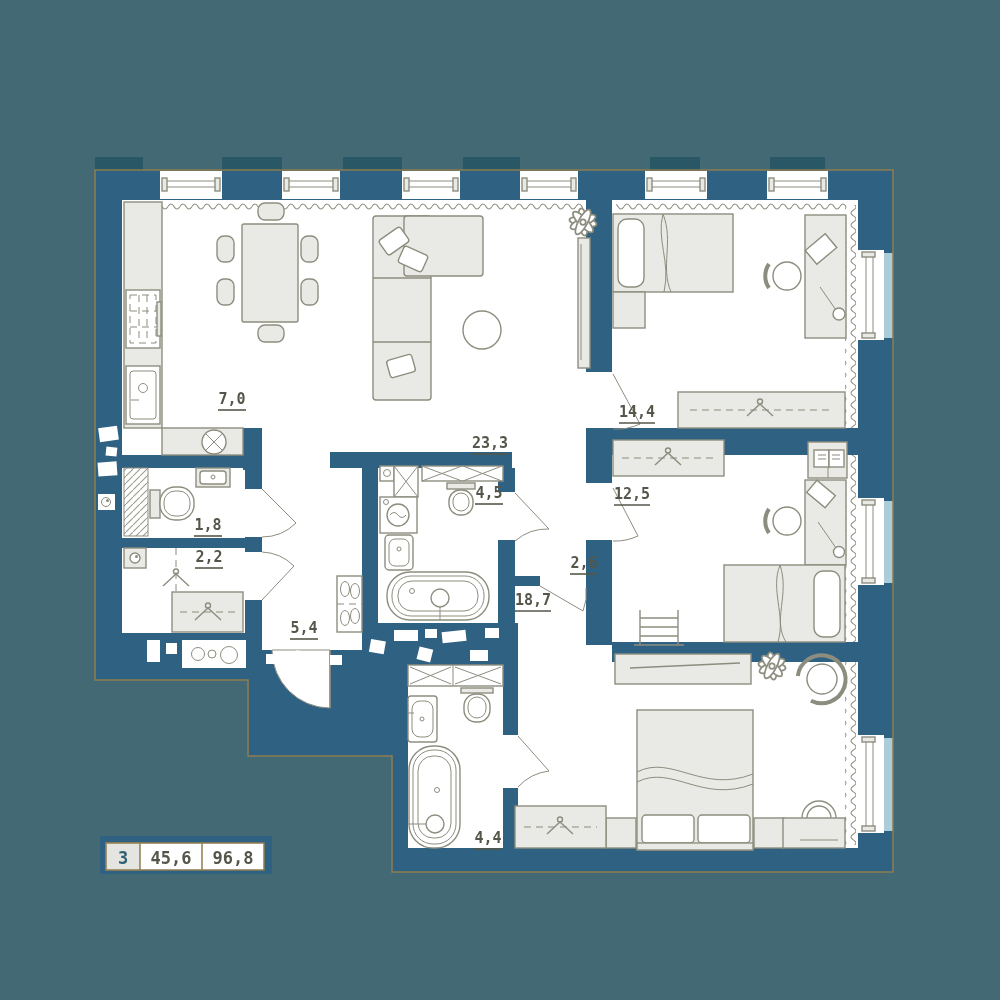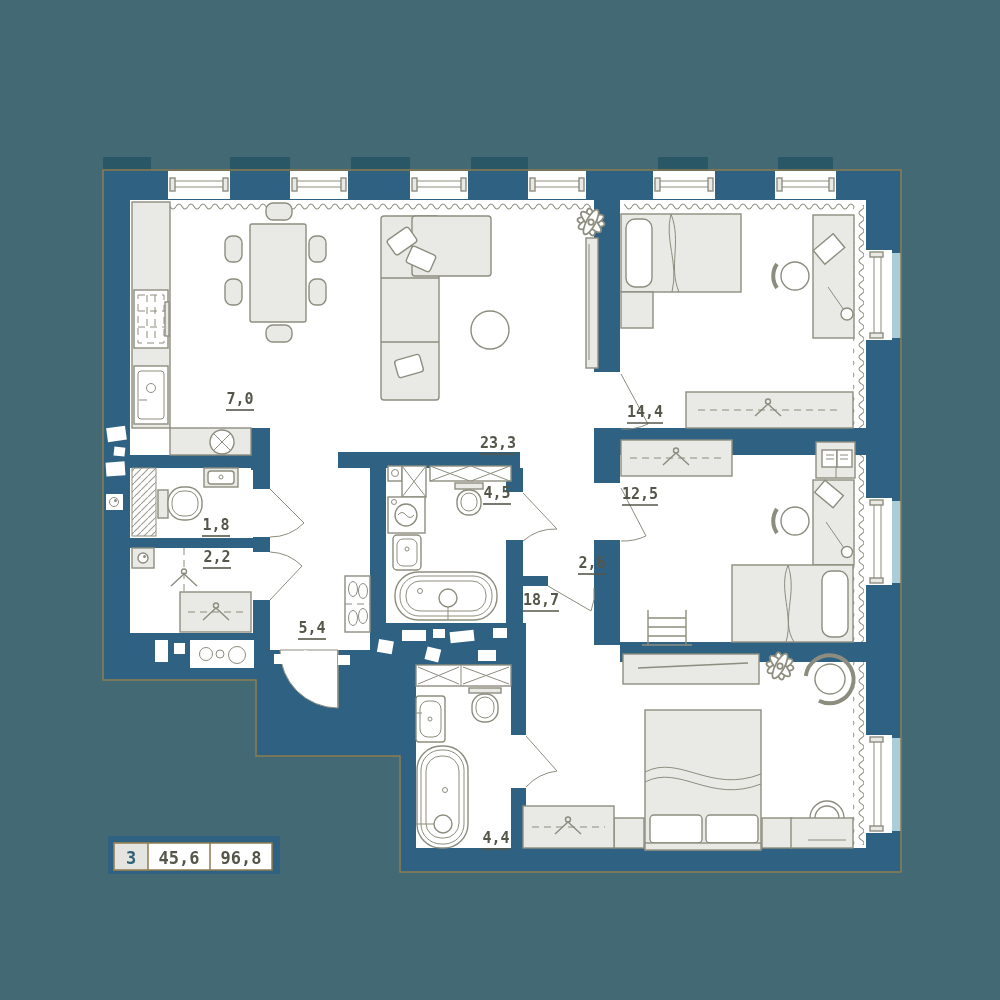--- a/index.html
+++ b/index.html
@@ -1,16 +1,16 @@
 <!DOCTYPE html>
 <html style="--background: #426974; --wall: #2f6282; --wall_dark: #2a5766; --floor: #ffffff; --furniture: #e9e9e6; --furniture_stroke: #8d8d7f; --outline: #8f7d50; --label: #55564a; --sill: #abcdd8; --legend_cell: #e4e4e1; --legend_number: #2f5f73;"><head>
 <meta charset="utf-8">
 <style>
   html,body{margin:0;padding:0;background:#426974;}
-  .stage{width:812px;height:1000px;position:relative;font-family:"DejaVu Sans Mono",monospace;padding-left:8px;}
+  .stage{width:812px;height:1000px;position:relative;font-family:"DejaVu Sans Mono",monospace;}
   .wall{fill:var(--wall,#2f6282);}
   .walld{fill:var(--wall_dark,#2a5766);}
   .floor{fill:var(--floor,#ffffff);}
   .furn{fill:var(--furniture,#e9e9e6);stroke:var(--furniture_stroke,#8d8d7f);stroke-width:1.4;}
   .furnw{fill:#ffffff;stroke:var(--furniture_stroke,#8d8d7f);stroke-width:1.4;}
   .ln{fill:none;stroke:var(--furniture_stroke,#8d8d7f);stroke-width:1.4;}
   .thin{stroke-width:1;}
   .thick{stroke-width:4;}
   .dash{stroke-dasharray:7 5;}
   .deco{fill:#ffffff;}

